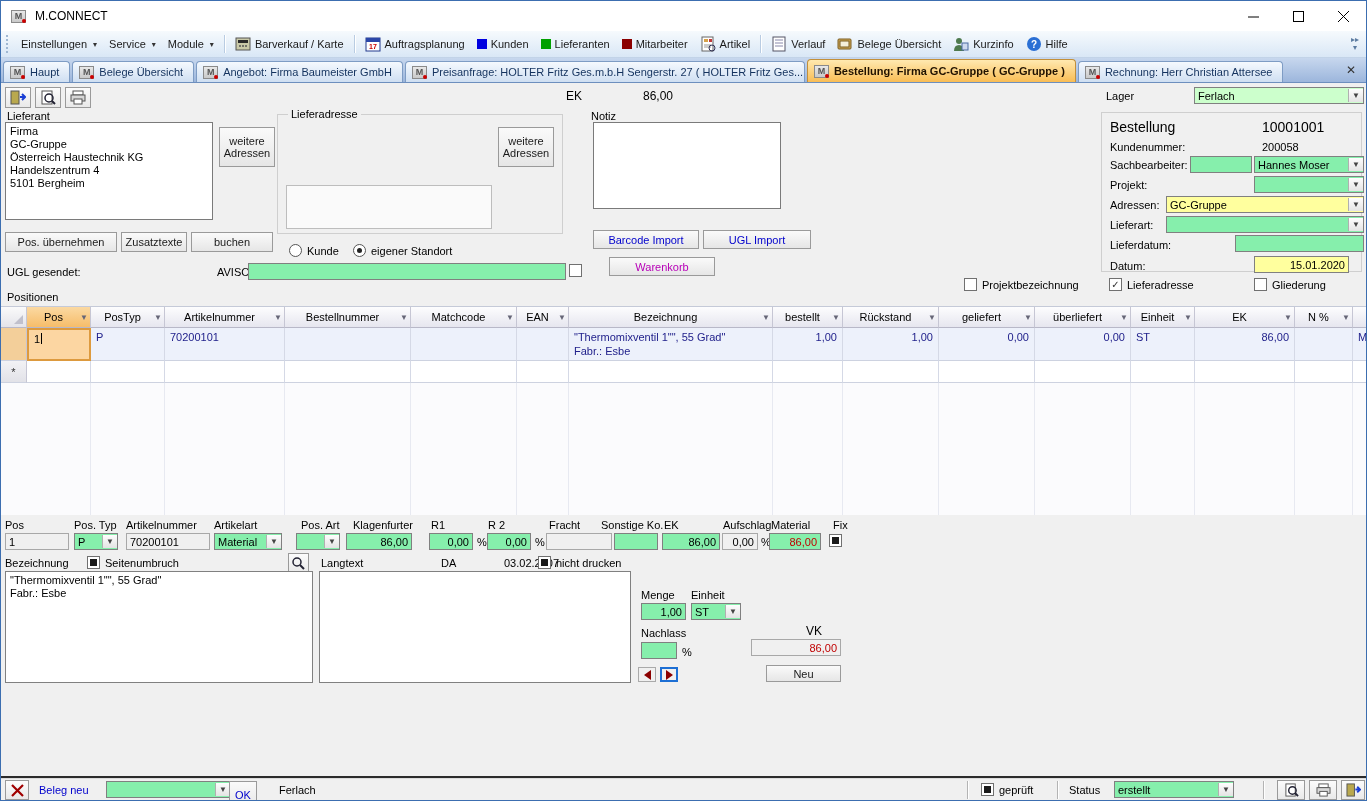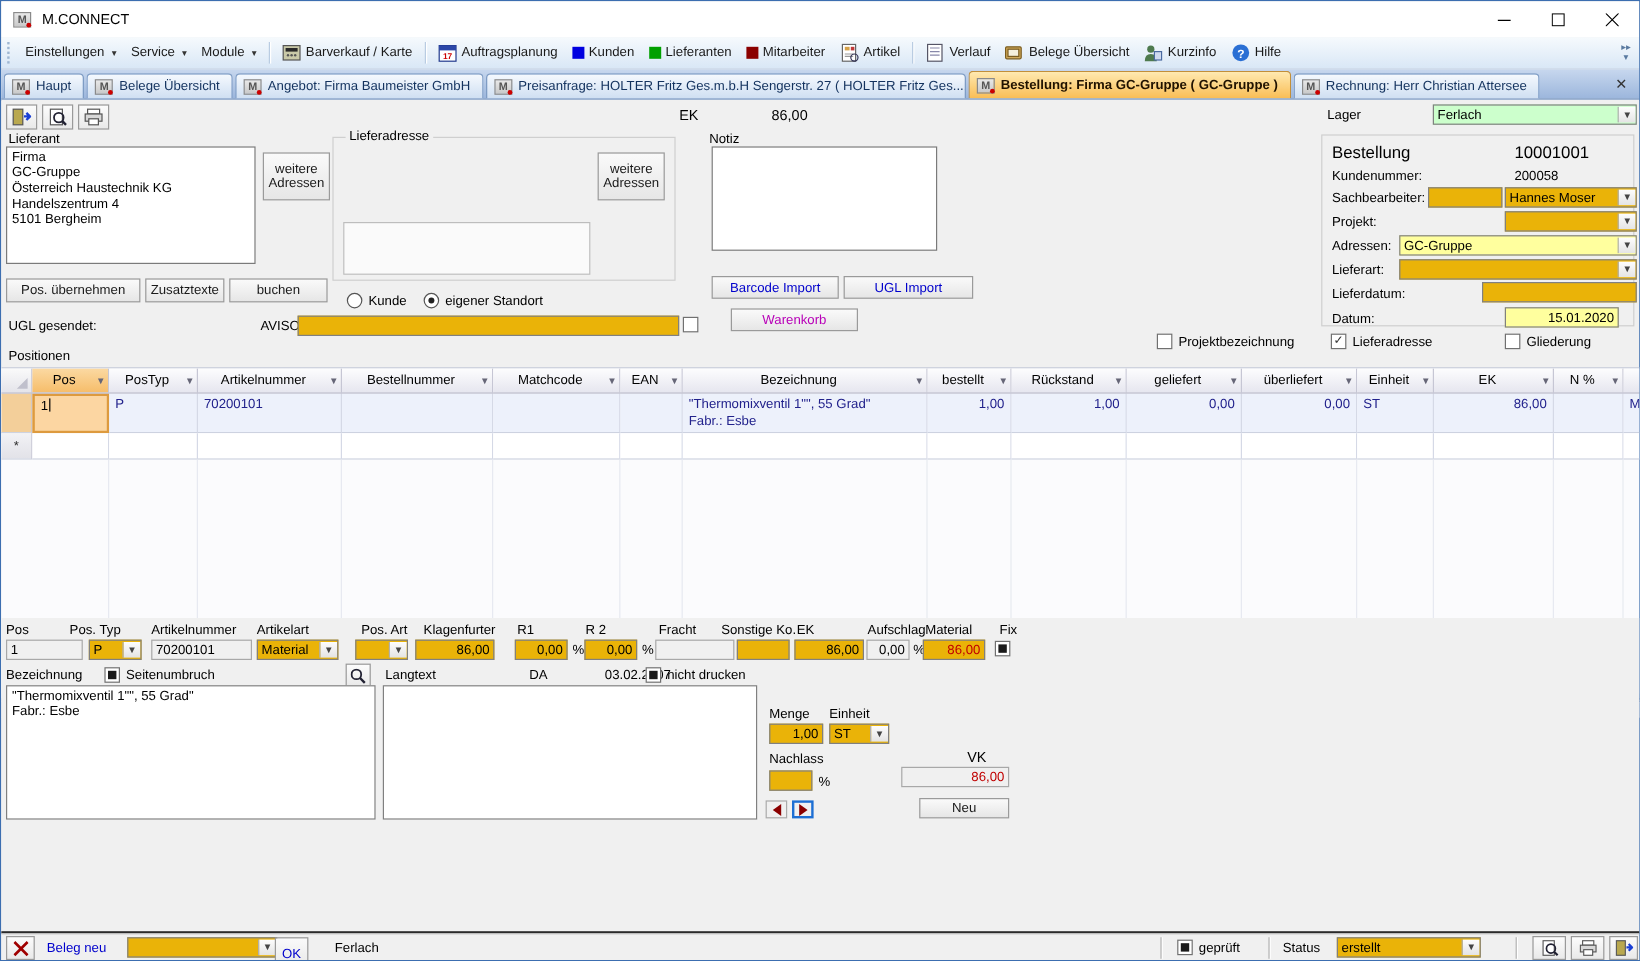--- a/index.html
+++ b/index.html
@@ -34,21 +34,21 @@
   #tab-close{margin-left:auto;align-self:center;color:#333;font-size:12px;padding:2px 8px;}
 
   
   #form{position:absolute;top:83px;left:0;right:0;height:494px;background:#f0f0f0;}
   .lbl{position:absolute;white-space:nowrap;}
   .btn{position:absolute;border:1px solid #9a9a9a;background:linear-gradient(#fafafa,#e6e6e6);text-align:center;font-size:11px;color:#1a1a1a;display:flex;align-items:center;justify-content:center;}
   .tool-btn{position:absolute;width:26px;height:21px;border:1px solid #9a9a9a;background:linear-gradient(#fcfcfc,#e9e9e9);display:flex;align-items:center;justify-content:center;}
   .box{position:absolute;background:#fff;border:1px solid #7a7a7a;padding:2px 4px;white-space:pre-line;overflow:hidden;line-height:13px;}
   .gbox{position:absolute;border:1px solid #cfcfcf;}
   .gbox>.legend{position:absolute;top:-7px;left:10px;background:#f0f0f0;padding:0 3px;}
-  .fld{position:absolute;height:17px;border:1px solid #808080;background:#eab308;font-size:11px;padding:1px 3px;display:flex;align-items:center;overflow:hidden;}
+  .fld{position:absolute;height:17px;border:1px solid #808080;background:#86efac;font-size:11px;padding:1px 3px;display:flex;align-items:center;overflow:hidden;}
   .fld.ro{background:#f0f0f0;border-color:#a8a8a8;}
   .fld.num{justify-content:flex-end;}
   .fld .cv{flex:1;white-space:nowrap;overflow:hidden;}
   .dd{flex:none;width:15px;height:100%;margin:-1px -3px -1px 3px;border-left:1px solid #b0b0b0;background:linear-gradient(#fdfdfd,#e4e4e4);display:flex;align-items:center;justify-content:center;font-size:8px;color:#444;}
   .yellow{background:#ffff9e !important;}
   .green{background:#ccffcc !important;}
   .cb{position:absolute;width:13px;height:13px;background:#fff;border:1px solid #707070;display:flex;align-items:center;justify-content:center;}
   .cb.checked::after{content:"✓";font-size:10px;font-weight:bold;color:#333;line-height:1;}
   .cb.filled::after{content:"";width:7px;height:7px;background:#1a1a1a;}
   .radio{position:absolute;width:13px;height:13px;border:1px solid #555;border-radius:50%;background:#fff;}
@@ -473,21 +473,21 @@
           <i></i>
           <i></i>
         </div>
       <div class="sb-btn" style="right:0">►</div>
     </div>
   </div>
 
   <div id="detail">
     <span class="pct" style="left:4px;top:4px">Pos</span>
     <div class="fld ro" style="left:4px;top:18px;width:64px">1</div>
-    <span class="pct" style="left:57px;top:4px">Pos. Typ</span>
+    <span class="pct" style="left:73px;top:4px">Pos. Typ</span>
     <div class="fld" style="left:73px;top:18px;width:44px">
         <span class="cv">P</span>
         <span class="dd">▼</span>
       </div>
     <span class="pct" style="left:125px;top:4px">Artikelnummer</span>
     <div class="fld ro" style="left:125px;top:18px;width:84px">70200101</div>
     <span class="pct" style="left:213px;top:4px">Artikelart</span>
     <div class="fld" style="left:213px;top:18px;width:68px">
         <span class="cv">Material</span>
         <span class="dd">▼</span>

